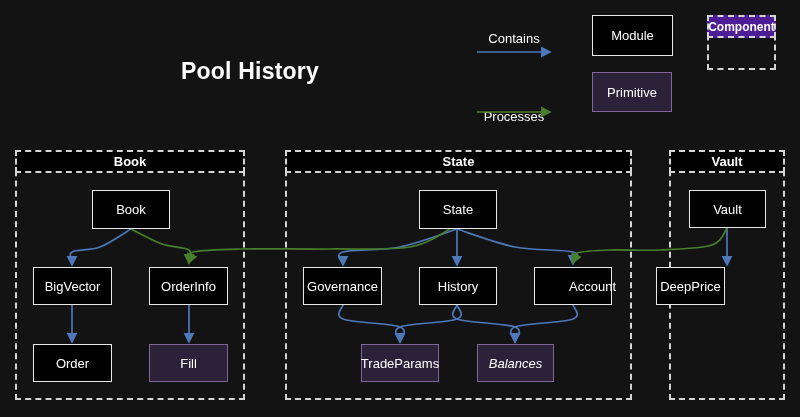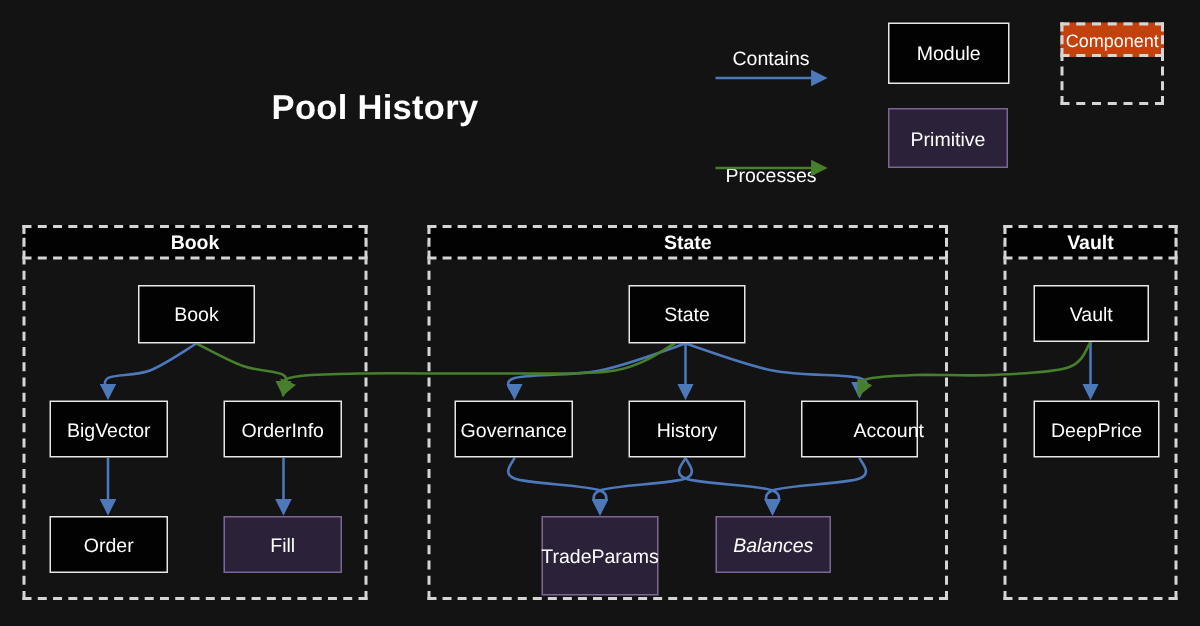--- a/index.html
+++ b/index.html
@@ -15,23 +15,23 @@
   .module-box{background:#020202;border:1.6px solid #e8e8e8;}
   .primitive-box{background:#2b2139;border:1.6px solid #7d6596;}
   
   .container{position:absolute;border:2px dashed #d5d5d5;box-sizing:border-box;z-index:1;}
   .container .hdr{position:absolute;left:-2px;top:-2px;right:-2px;height:23px;
                   background:#020202;border:2px dashed #d5d5d5;box-sizing:border-box;
                   display:flex;align-items:center;justify-content:center;
                   font-size:13px;font-weight:bold;}
   .component-legend{position:absolute;border:2px dashed #d5d5d5;box-sizing:border-box;z-index:1;}
   .component-legend .hdr{position:absolute;left:-2px;top:-2px;right:-2px;height:23px;
-                  background:#c2410c;border:2px dashed #d5d5d5;box-sizing:border-box;
+                  background:#4c1d95;border:2px dashed #d5d5d5;box-sizing:border-box;
                   display:flex;align-items:center;justify-content:center;
-                  font-size:12px;font-weight:normal;}
+                  font-size:12px;font-weight:bold;}
   
   .node{position:absolute;display:flex;align-items:center;justify-content:center;
         font-size:13px;box-sizing:border-box;z-index:3;}
   svg.edges{position:absolute;inset:0;z-index:2;pointer-events:none;}
 </style>
 </head>
 <body>
 
 <div class="canvas">
 
@@ -94,19 +94,19 @@
   <div id="nodes">
       <div class="node module-box" style="left: 92px; top: 190px; width: 78px; height: 39px;">Book</div>
       <div class="node module-box" style="left: 33px; top: 267px; width: 79px; height: 38px;">BigVector</div>
       <div class="node module-box" style="left: 149px; top: 267px; width: 79px; height: 38px;">OrderInfo</div>
       <div class="node module-box" style="left: 33px; top: 344px; width: 79px; height: 38px;">Order</div>
       <div class="node primitive-box" style="left: 149px; top: 344px; width: 79px; height: 38px;">Fill</div>
       <div class="node module-box" style="left: 419px; top: 190px; width: 78px; height: 39px;">State</div>
       <div class="node module-box" style="left: 303px; top: 267px; width: 79px; height: 38px;">Governance</div>
       <div class="node module-box" style="left: 419px; top: 267px; width: 78px; height: 38px;">History</div>
       <div class="node module-box" style="left: 534px; top: 267px; width: 78px; height: 38px; padding-left: 39px;">Account</div>
-      <div class="node primitive-box" style="left: 361px; top: 344px; width: 78px; height: 53px;">TradeParams</div>
+      <div class="node primitive-box" style="left: 361px; top: 344px; width: 78px; height: 38px;">TradeParams</div>
       <div class="node primitive-box" style="left: 477px; top: 344px; width: 77px; height: 38px; font-style: italic;">Balances</div>
       <div class="node module-box" style="left: 689px; top: 190px; width: 77px; height: 38px;">Vault</div>
-      <div class="node module-box" style="left: 689px; top: 267px; width: 84px; height: 38px;">DeepPrice</div>
+      <div class="node module-box" style="left: 656px; top: 267px; width: 69px; height: 38px;">DeepPrice</div>
     </div>
 
 </div>
 
 </body></html>

